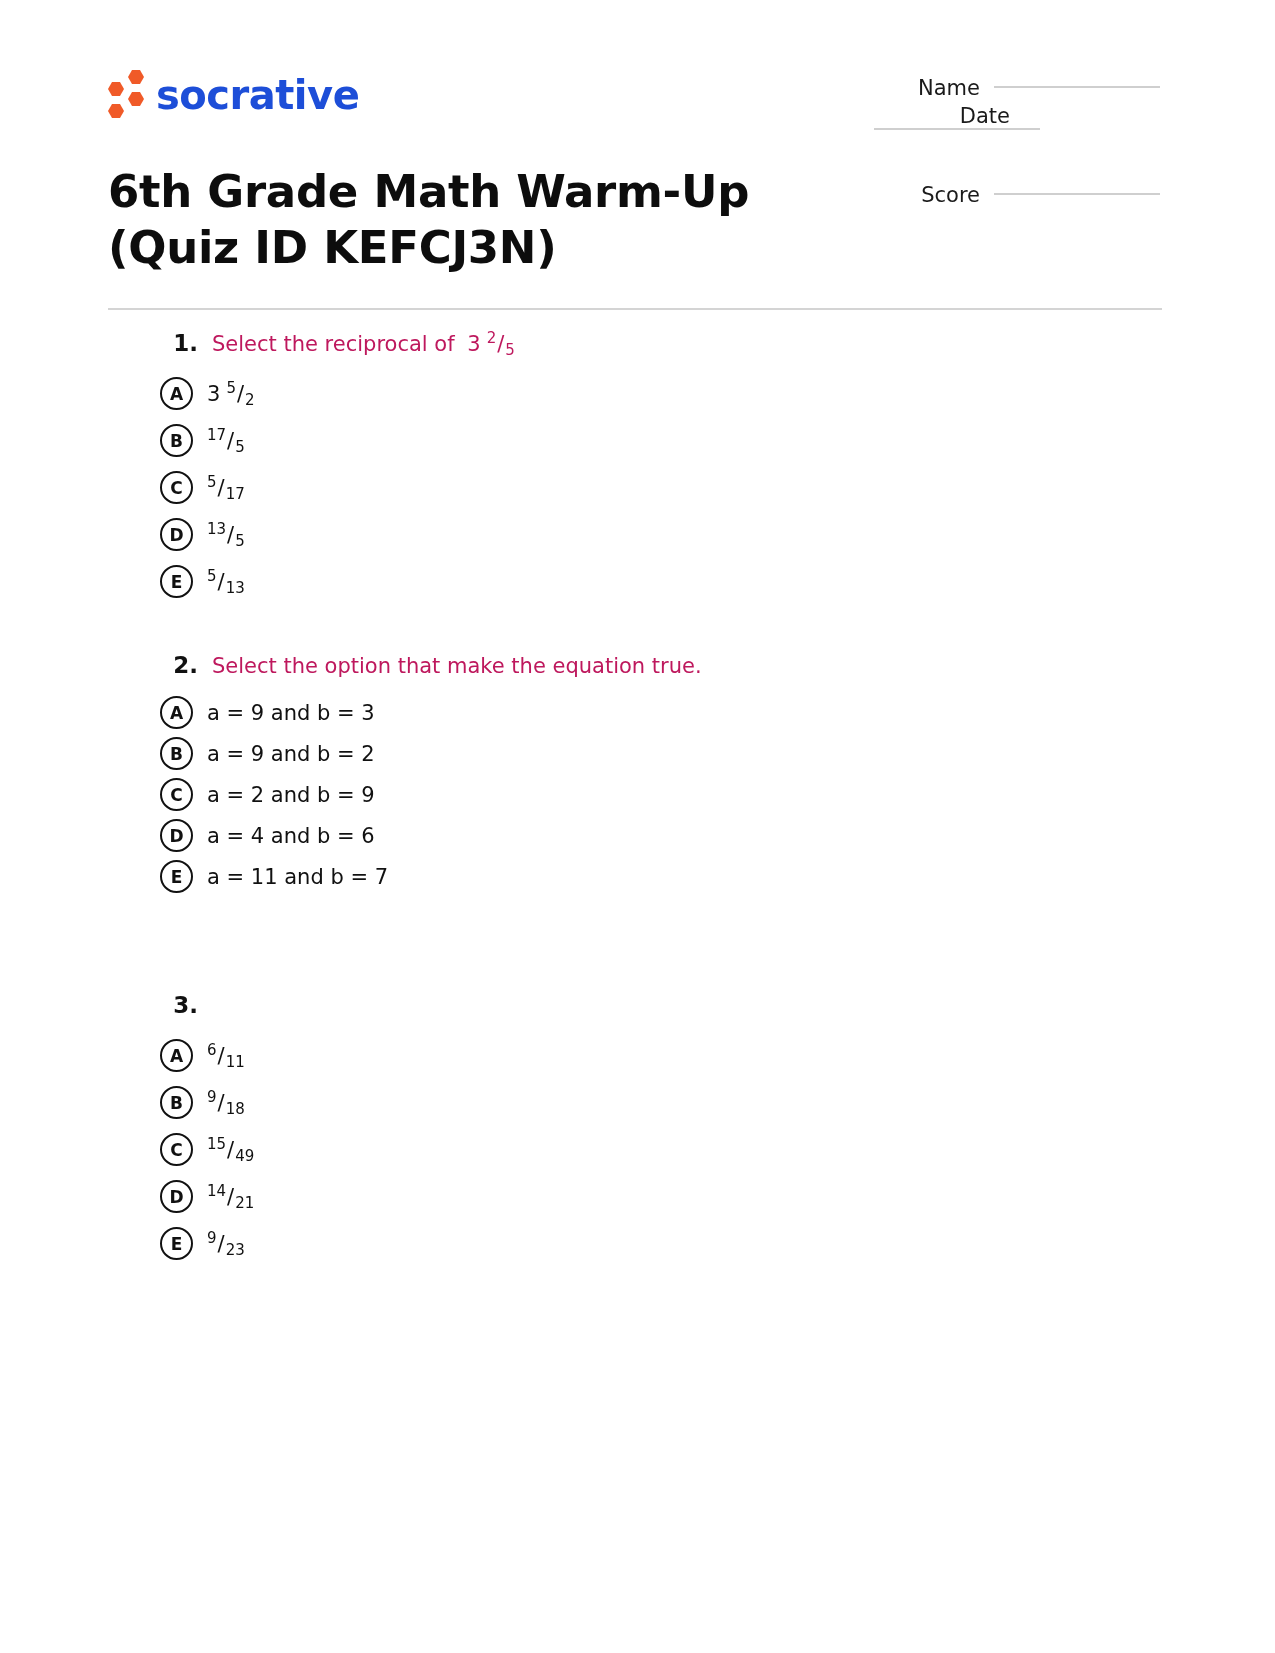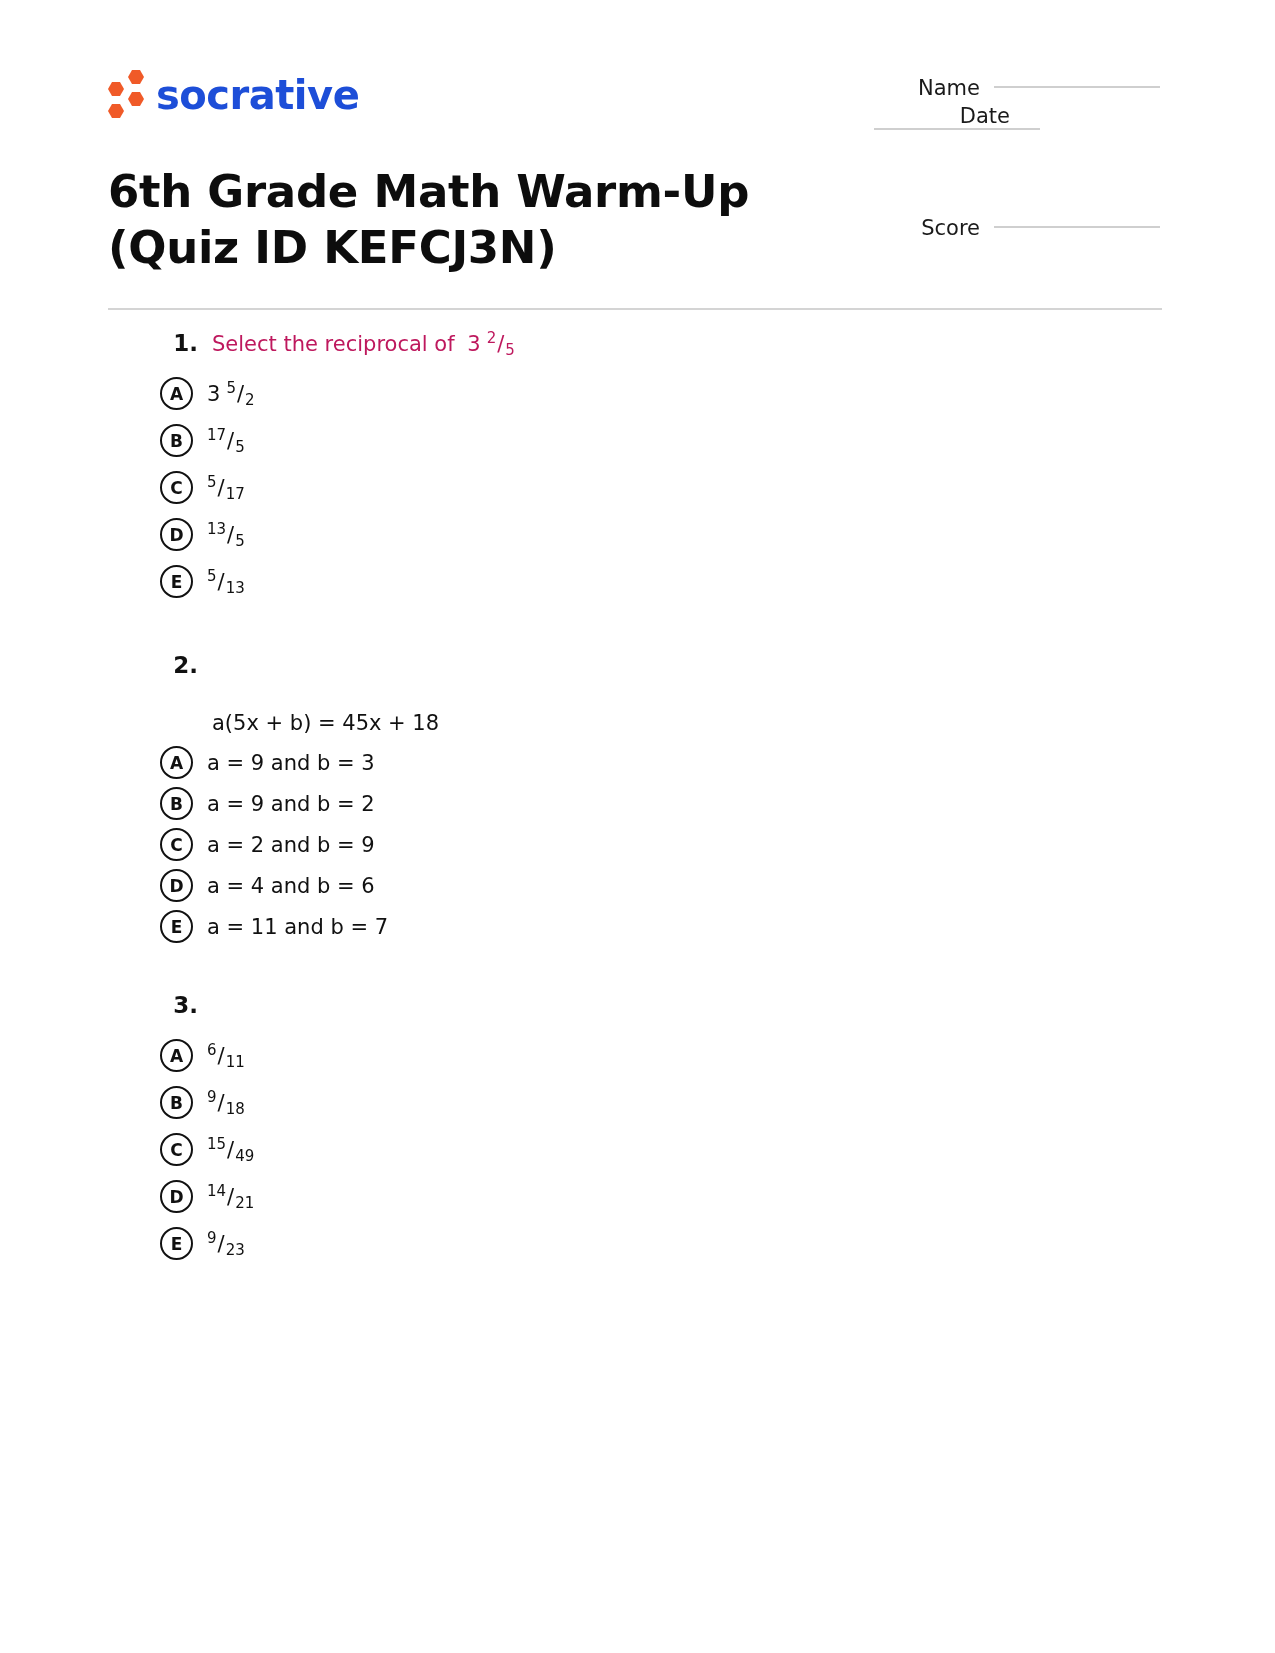--- a/index.html
+++ b/index.html
@@ -86,21 +86,21 @@
 
 <div class="fields">
   <div class="field" style="top:0;">
     <span class="field-label">Name</span>
     <span class="field-line"></span>
   </div>
   <div class="field" style="top:28px;flex-direction:column;">
     <span class="field-label">Date</span>
     <span class="field-line"></span>
   </div>
-  <div class="field" style="top:140px;">
+  <div class="field" style="top:107px;">
     <span class="field-label">Score</span>
     <span class="field-line"></span>
   </div>
 </div>
 
 <h1 class="title">6th Grade Math Warm-Up (Quiz ID KEFCJ3N)</h1>
 
 <div class="divider"></div>
 
 <div class="question" style="top:330px;">
@@ -167,22 +167,22 @@
             <sub>13</sub>
           </span>
         </span>
     </div>
   </div>
 </div>
 
 <div class="question" style="top:652px;">
   <div class="q-head">
     <span class="q-num">2.</span>
-  </div>
-  <div class="equation" style="margin-top:12px;">a(5x + b) = 45x + 18</div>
+    <span class="q-text">Select the option that make the equation true.</span>
+  </div>
   <div class="options">
     <div class="option" style="height:41px;">
       <span class="bubble">A</span>
       <span class="opt-text">a = 9 and b = 3</span>
     </div>
     <div class="option" style="height:41px;">
       <span class="bubble">B</span>
       <span class="opt-text">a = 9 and b = 2</span>
     </div>
     <div class="option" style="height:41px;">

